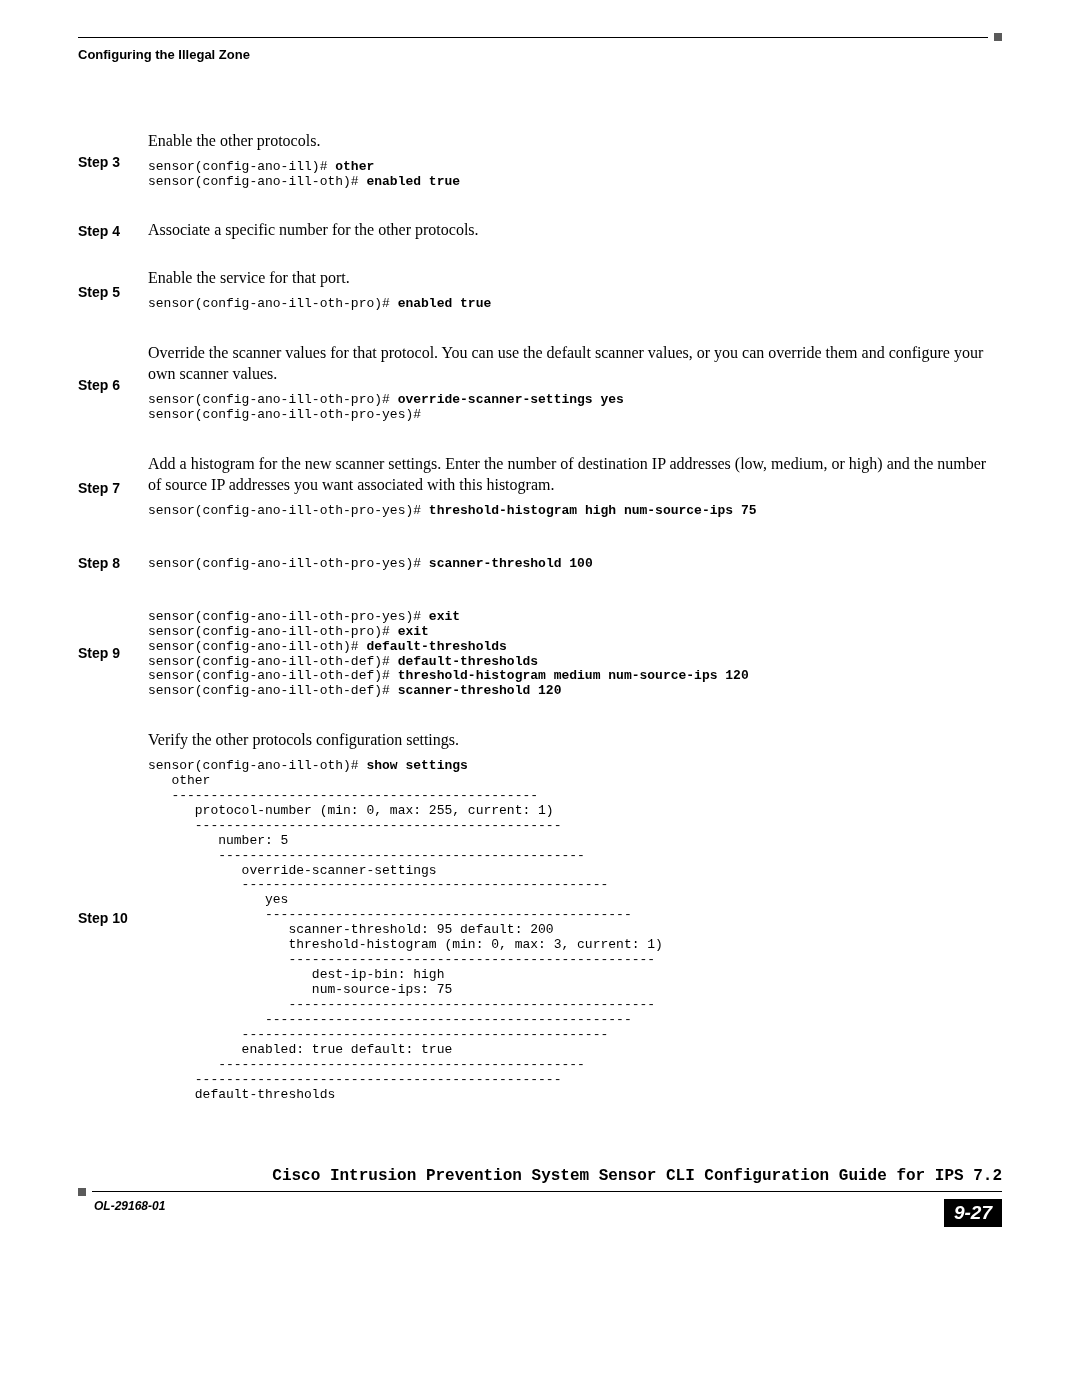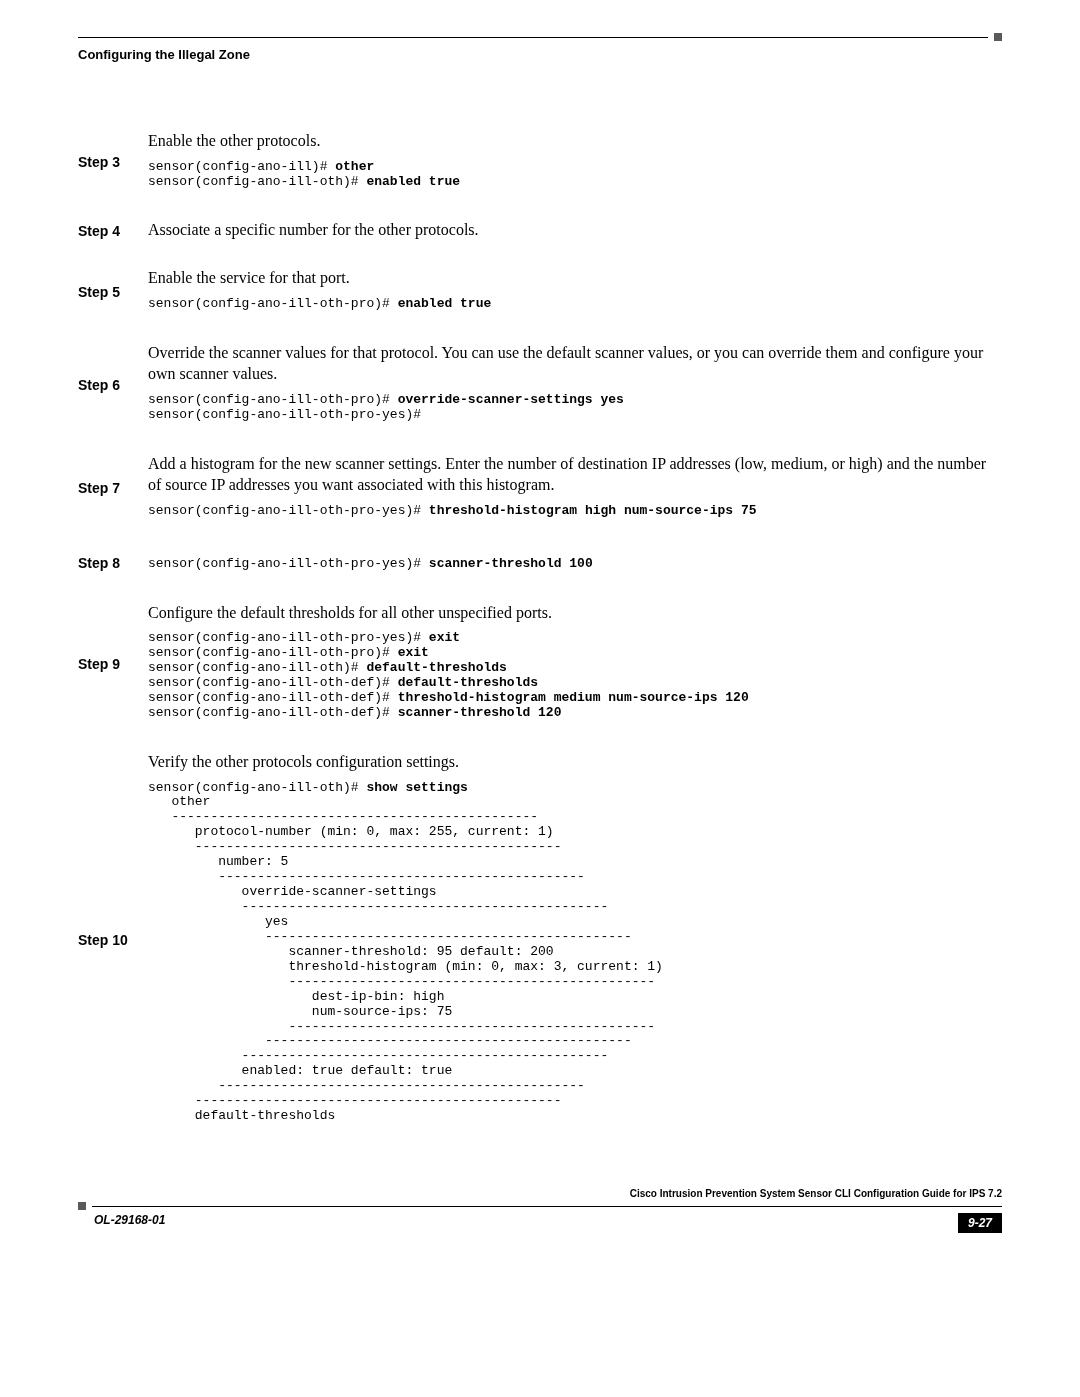--- a/index.html
+++ b/index.html
@@ -86,44 +86,44 @@
   }
   .footer {
     margin-top: 60px;
   }
   .footer-rule-row {
     display: flex;
     align-items: center;
   }
   .footer-title {
     text-align: right;
-    font-family: Liberation Sans, sans-serif;
-    font-weight: bold;
-    font-size: 10px;
+    font-family: Liberation Mono, monospace;
+    font-weight: bold;
+    font-size: 16px;
     margin-bottom: 3px;
   }
   .footer-bot {
     display: flex;
     justify-content: space-between;
     align-items: flex-start;
     margin-top: 3px;
     font-style: italic;
   }
   .footer-left {
     font-family: Arial, Helvetica, sans-serif;
     font-weight: bold;
     font-size: 12px;
     margin-left: 16px;
   }
   .page-num {
     background: #000;
     color: #fff;
     font-family: Arial, Helvetica, sans-serif;
     font-weight: bold;
-    font-size: 12px;
+    font-size: 19px;
     padding: 3px 10px;
     display: inline-block;
   }
   .footer-sq {
     width: 8px; height: 8px;
     background: #5a5a5a;
     margin-right: 6px;
   }
 </style>
 </head>
@@ -184,21 +184,20 @@
     <div class="step">
       <div class="step-label">Step 8</div>
       <div class="step-body">
         <pre class="code">sensor(config-ano-ill-oth-pro-yes)# <span class="b">scanner-threshold 100</span></pre>
       </div>
     </div>
 
     <div class="step">
       <div class="step-label">Step 9</div>
       <div class="step-body">
-        <div>Configure the default thresholds for all other unspecified ports.</div>
         <pre class="code">sensor(config-ano-ill-oth-pro-yes)# <span class="b">exit</span>
 sensor(config-ano-ill-oth-pro)# <span class="b">exit</span>
 sensor(config-ano-ill-oth)# <span class="b">default-thresholds</span>
 sensor(config-ano-ill-oth-def)# <span class="b">default-thresholds</span>
 sensor(config-ano-ill-oth-def)# <span class="b">threshold-histogram medium num-source-ips 120</span>
 sensor(config-ano-ill-oth-def)# <span class="b">scanner-threshold 120</span></pre>
       </div>
     </div>
 
     <div class="step">

